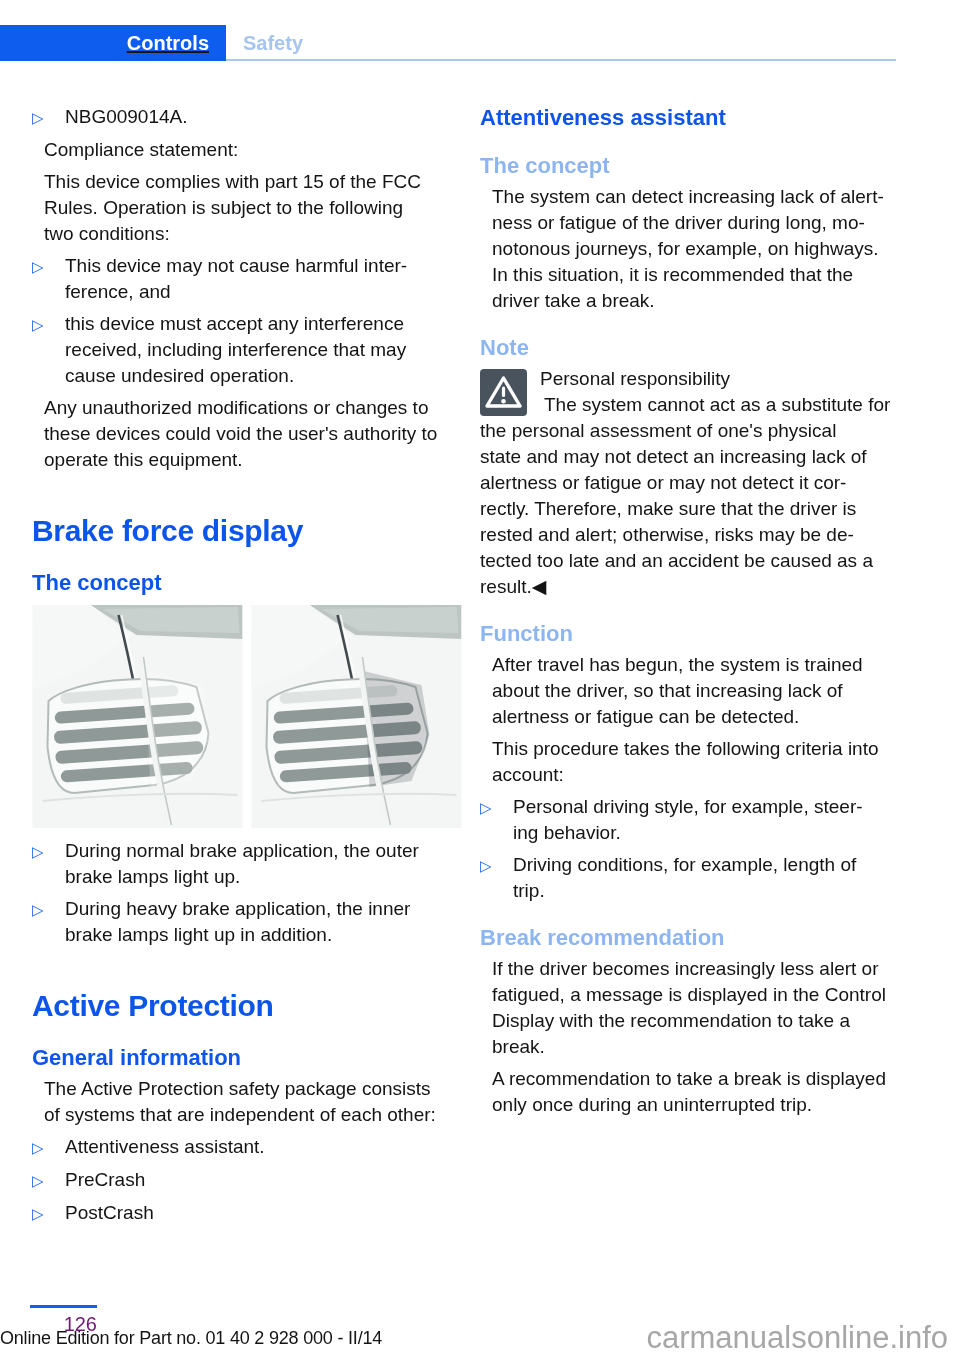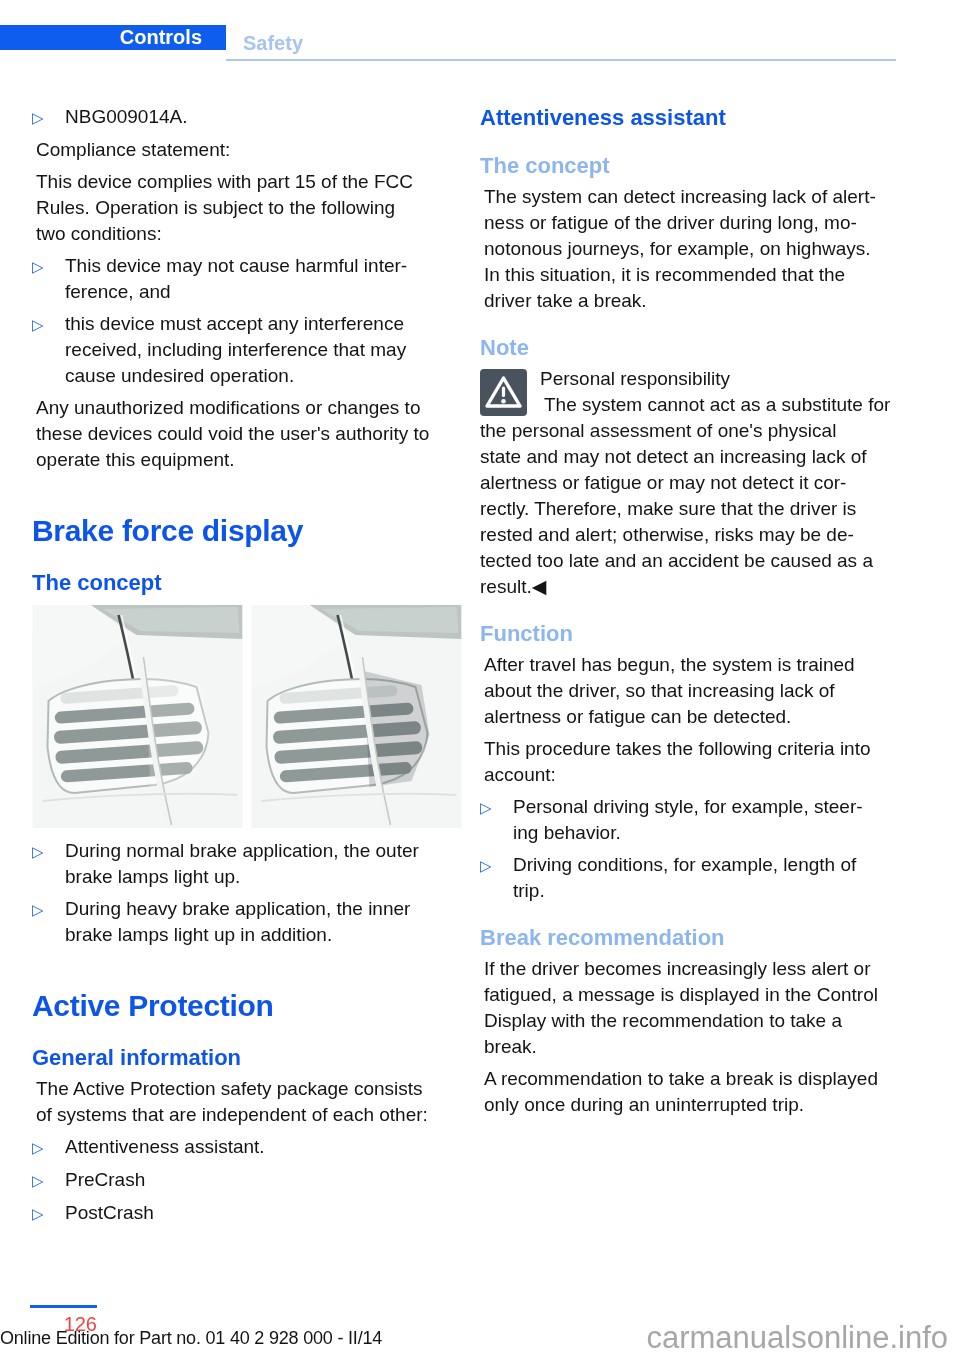--- a/index.html
+++ b/index.html
@@ -1,33 +1,33 @@
 <!DOCTYPE html>
 <html><head>
 <meta charset="utf-8">
 <style>
   html,body{margin:0;padding:0;background:#ffffff;}
   body{width:960px;height:1362px;position:relative;overflow:hidden;
        font-family:"Liberation Sans","DejaVu Sans",sans-serif;color:#141414;}
   .page{position:absolute;inset:0;background:#fff;}
 
   
-  .header-bar{position:absolute;left:0;top:25px;width:226px;height:25px;background:#0f5def;
-              display:flex;align-items:center;justify-content:flex-end;padding-right:24px;box-sizing:border-box;}
+  .header-bar{position:absolute;left:0;top:25px;width:226px;height:36px;background:#0f5def;
+              display:flex;align-items:center;justify-content:flex-end;padding-right:17px;box-sizing:border-box;text-decoration:underline;}
   .tab-active{color:#ffffff;font-weight:bold;font-size:20px;}
   .tab-inactive{position:absolute;left:243px;top:25px;height:36px;line-height:37px;
                 color:#a6c4ee;font-weight:bold;font-size:20px;}
   .header-rule{position:absolute;left:226px;top:59px;width:670px;height:2px;background:#abc8ee;}
 
   
   .col{position:absolute;top:104px;width:424px;font-size:19px;line-height:26px;}
   .col-left{left:32px;}
   .col-right{left:480px;}
 
-  .p{margin:0 0 6px 4px;white-space:pre-line;}
+  .p{margin:0 0 6px 12px;white-space:pre-line;}
   .h-section{font-size:30px;line-height:36px;font-weight:bold;color:#0d55ea;
              letter-spacing:-0.3px;margin:40px 0 6px 0;}
   .h-sub{font-size:22px;line-height:28px;font-weight:bold;color:#0d55ea;margin:20px 0 4px 0;}
   .h-sub.light{color:#8db6f0;}
   .mt0{margin-top:0;}
 
   .bullet{display:flex;margin:0 0 6px 0;}
   .marker{flex:none;width:33px;color:#1b63ef;font-size:15px;padding-top:1px;}
   .btext{white-space:pre-line;}
 
@@ -39,21 +39,21 @@
 
   
   .note{position:relative;margin:0 0 6px 0;}
   .note-icon{position:absolute;left:0;top:3px;}
   .note-title{margin-left:60px;}
   .note-body{white-space:pre-line;text-indent:64px;}
 
   
   .pn-rule{position:absolute;left:30px;top:1305px;width:67px;height:3px;background:#1160ee;}
   .page-number{position:absolute;left:30px;top:1311px;width:67px;text-align:right;
-               font-size:20px;line-height:26px;color:#ef4444;}
+               font-size:20px;line-height:26px;color:#701a75;}
   .edition{position:absolute;left:0;top:1328px;width:100%;text-align:left;
            font-size:18px;letter-spacing:-0.2px;color:#141414;z-index:2;}
   .watermark{position:absolute;right:12px;top:1320px;font-size:31px;color:#a7a7a7;z-index:1;}
 </style>
 </head>
 <body>
 
 <div class="page">
 
   <div class="header-bar">

